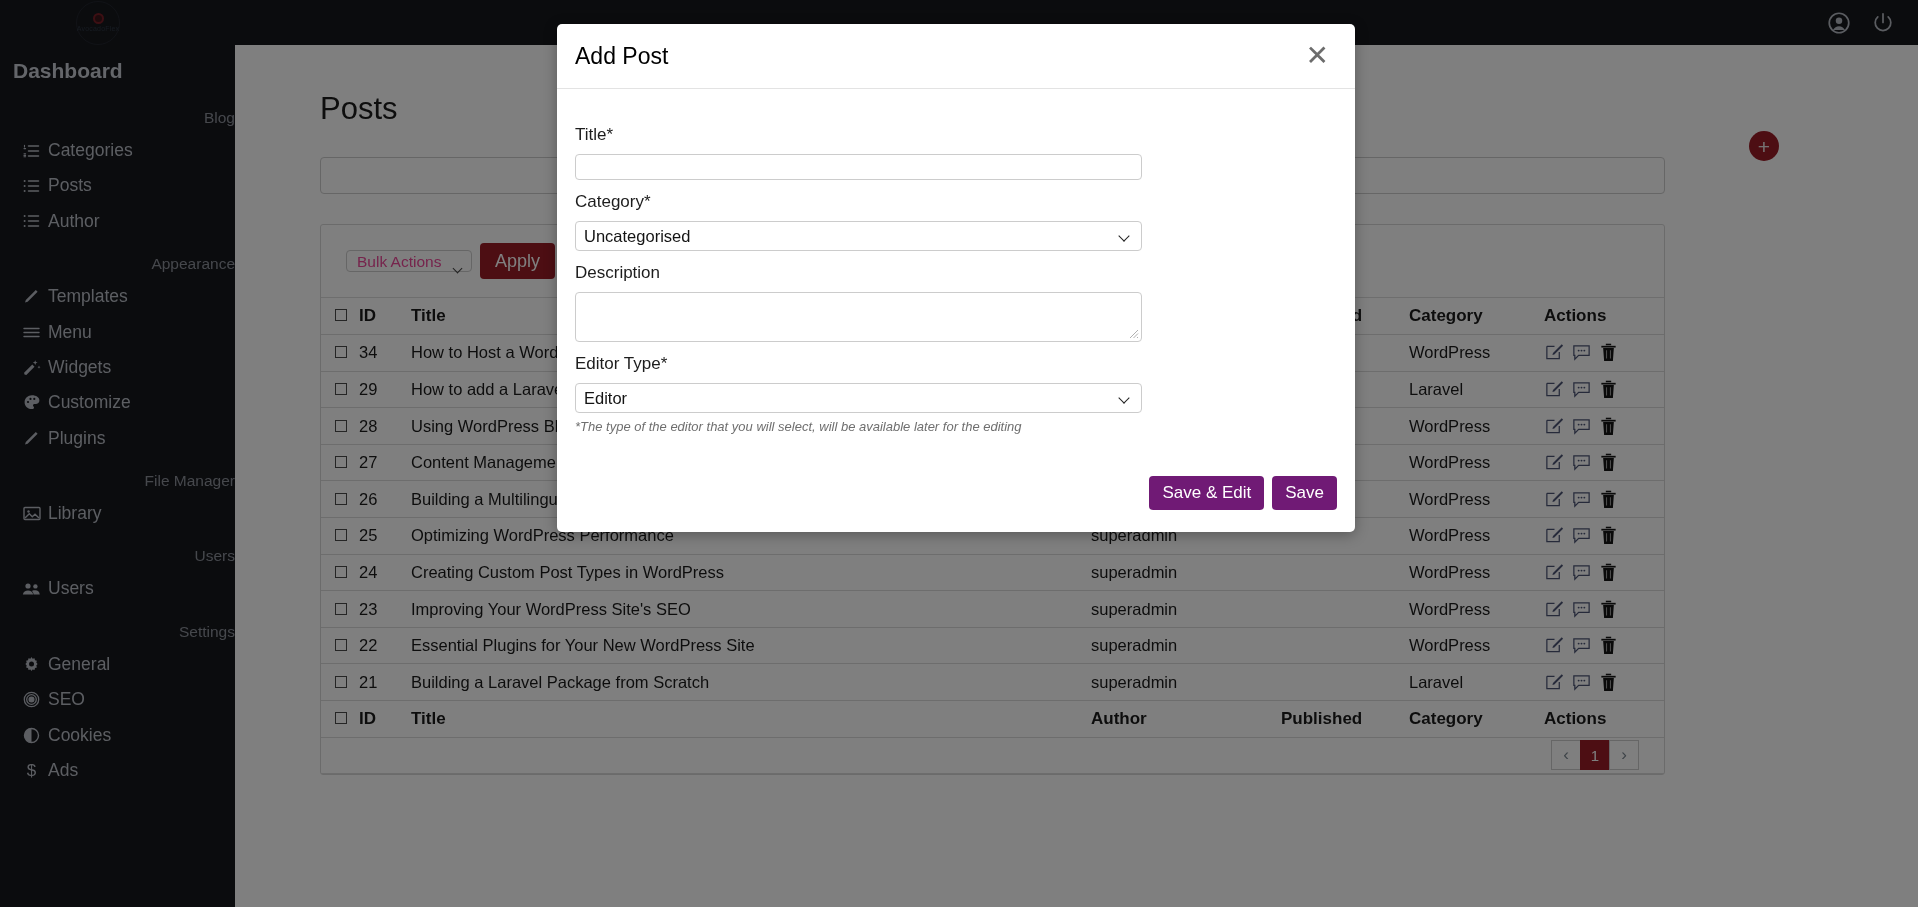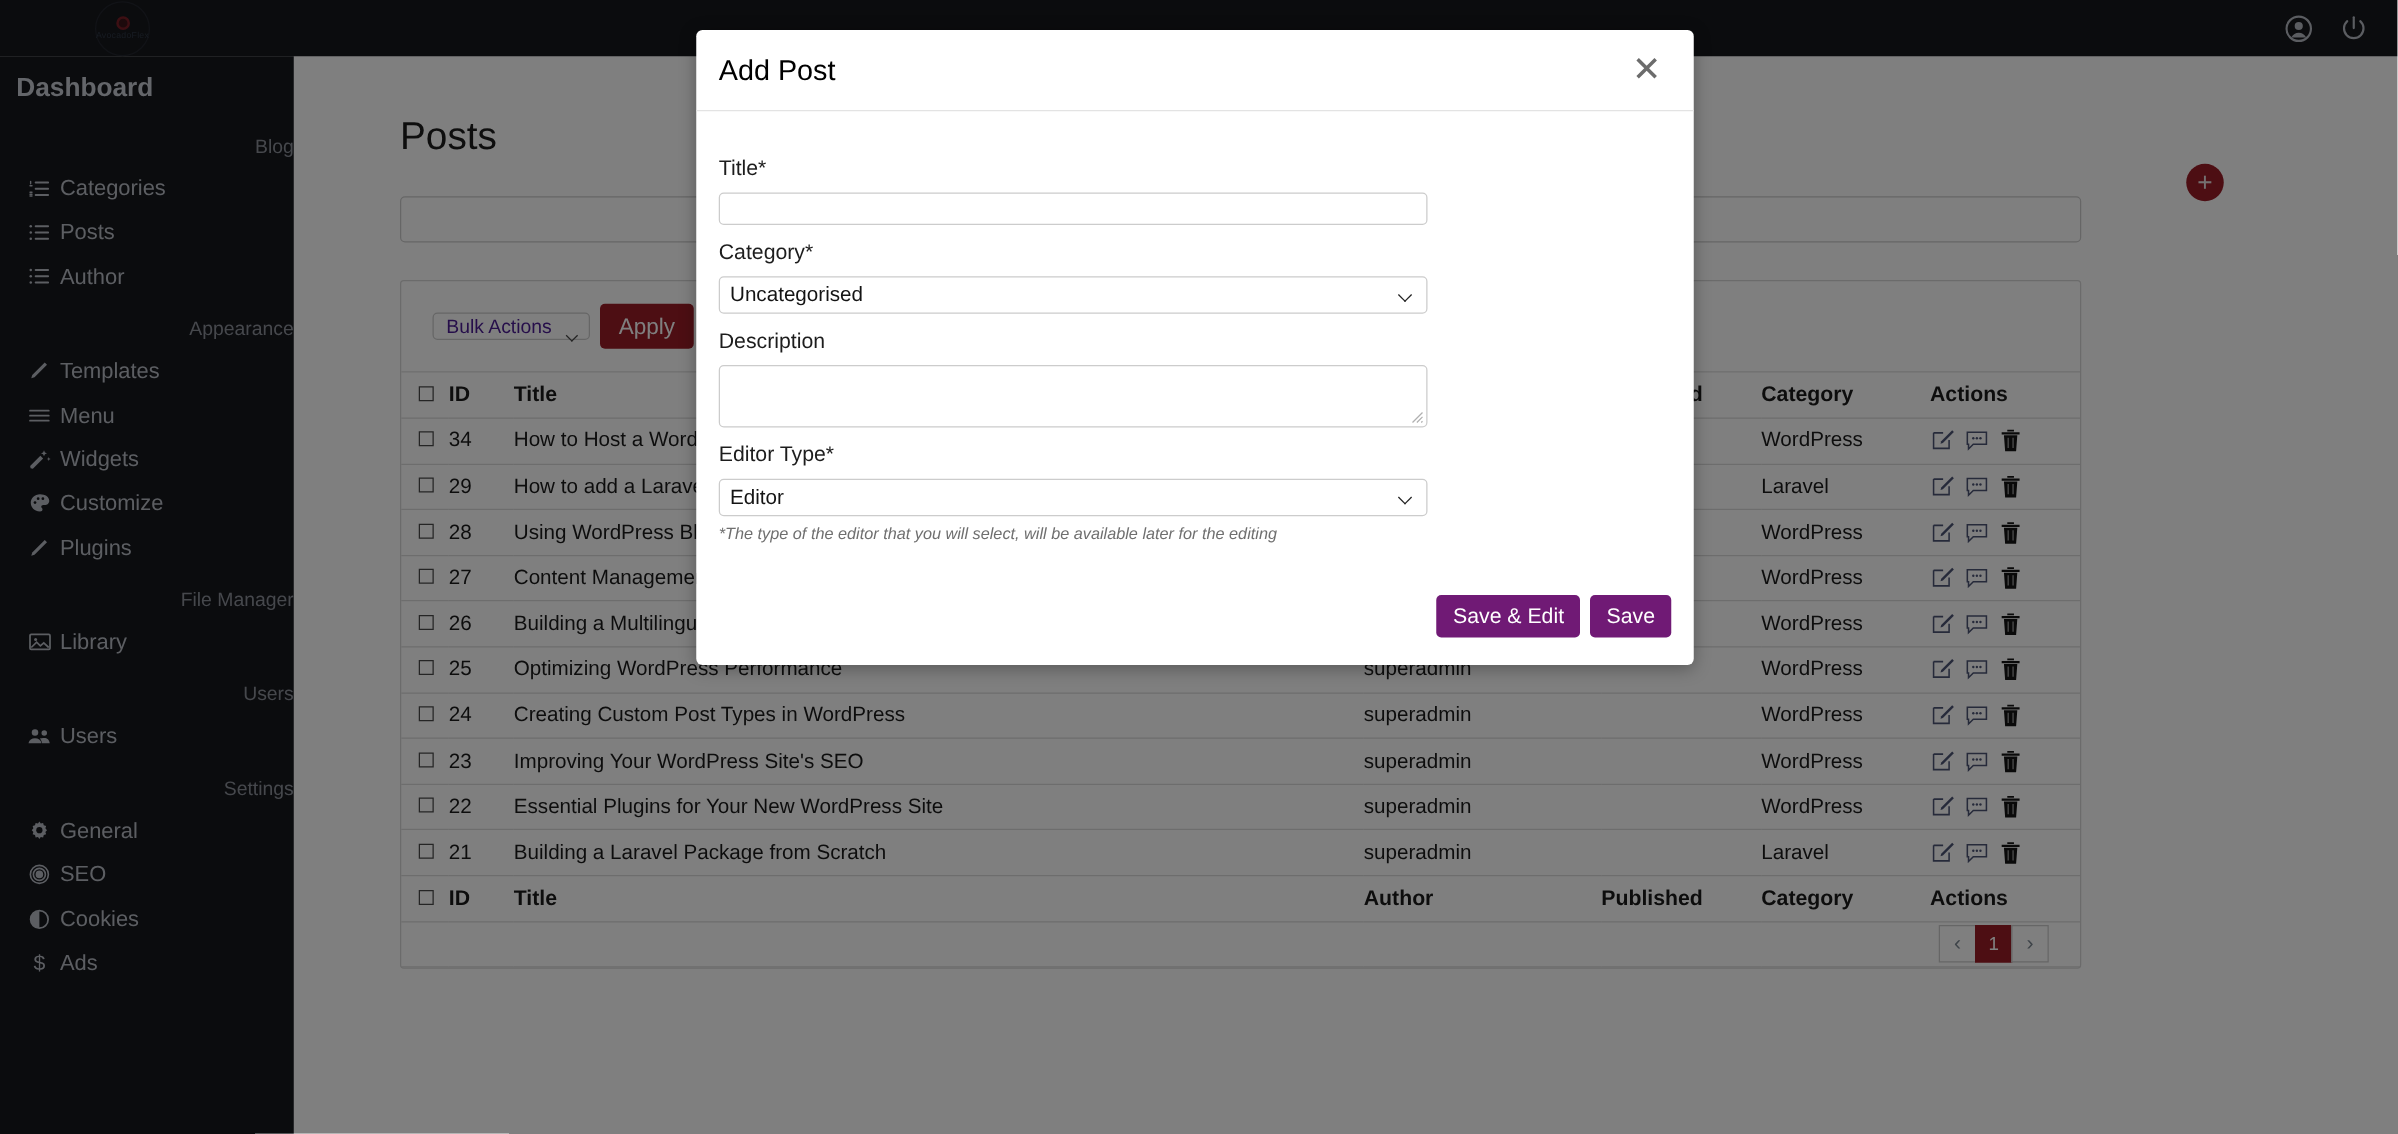--- a/index.html
+++ b/index.html
@@ -81,21 +81,21 @@
   
   .card {
     margin-left: 124px; width: 1345px; border: 1px solid #d7d7d7; border-radius: 3px;
     background: #fff;
   }
   .card-head { padding: 18px 25px 18px 25px; border-bottom: 1px solid #ddd; }
   .bulk-wrap { display: flex; align-items: center; gap: 8px; }
   .bulk-select {
     appearance: none; -webkit-appearance: none;
     height: 22px; min-width: 126px; border: 1px solid #ccc; border-radius: 4px;
-    background: #fff; font-size: 15.5px; padding: 0 26px 0 10px; color: #4c1d95;
+    background: #fff; font-size: 15.5px; padding: 0 26px 0 10px; color: #ec4899;
     font-family: inherit; cursor: pointer;
   }
   .bulk-wrap .sel-holder { position: relative; }
   .bulk-wrap .sel-holder::after {
     content: ""; position: absolute; right: 11px; top: 15px;
     width: 6px; height: 6px; border-right: 1.4px solid #444; border-bottom: 1.4px solid #444;
     transform: rotate(45deg); pointer-events: none;
   }
   .apply-btn {
     height: 36px; padding: 0 15px; background: #9b1c26; color: #fff; border: none;

